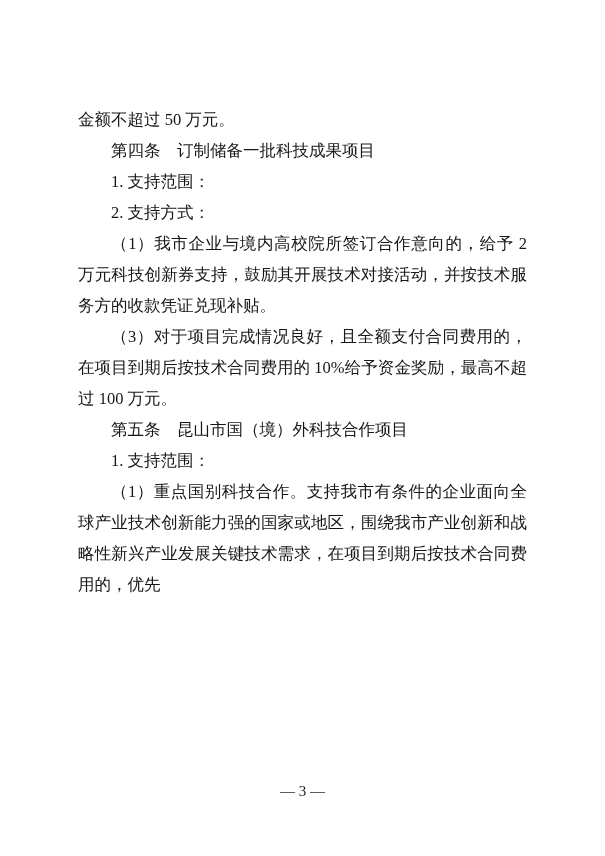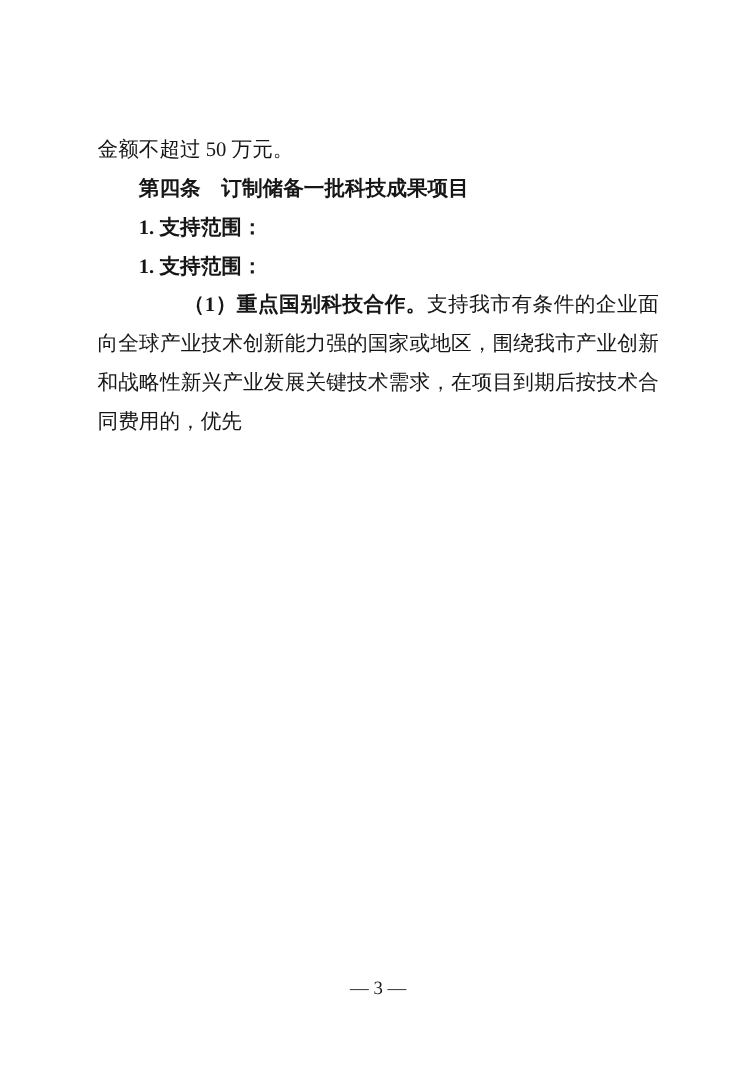--- a/index.html
+++ b/index.html
@@ -31,26 +31,25 @@
     font-size: 16.5px;
     line-height: 31px;
     text-align: justify;
     text-justify: inter-ideograph;
     word-break: break-all;
   }
   .indent {
     text-indent: 2em;
   }
   .heading {
-    font-weight: 700;
+    font-weight: 400;
     text-align: left;
   }
   .bold-lead {
-    font-weight: 700;
-    margin-left: 36px;
+    font-weight: 400;
   }
   .footer {
     position: absolute;
     top: 780px;
     left: 0;
     width: 605px;
     text-align: center;
     font-size: 15px;
     line-height: 22px;
     color: #1d1d1d;
@@ -62,24 +61,28 @@
 <div class="page">
   <div class="content">
 
     <p class="para">金额不超过 50 万元。</p>
 
     <p class="para indent heading">第四条　订制储备一批科技成果项目</p>
 
     <p class="para indent heading">1. 支持范围：</p>
 
 
+    <p class="para indent heading">2. 支持方式：</p>
+
+    <p class="para indent">（1）我市企业与境内高校院所签订合作意向的，给予 2 万元科技创新券支持，鼓励其开展技术对接活动，并按技术服务方的收款凭证兑现补贴。</p>
 
 
+    <p class="para indent">（3）对于项目完成情况良好，且全额支付合同费用的，在项目到期后按技术合同费用的 10%给予资金奖励，最高不超过 100 万元。</p>
 
-
+    <p class="para indent heading">第五条　昆山市国（境）外科技合作项目</p>
 
     <p class="para indent heading">1. 支持范围：</p>
 
     <p class="para indent"><span class="bold-lead">（1）重点国别科技合作。</span><span>支持我市有条件的企业面向全球产业技术创新能力强的国家或地区，围绕我市产业创新和战略性新兴产业发展关键技术需求，在项目到期后按技术合同费用的，优先</span></p>
 
   </div>
 
   <div class="footer">— 3 —</div>
 </div>
 

